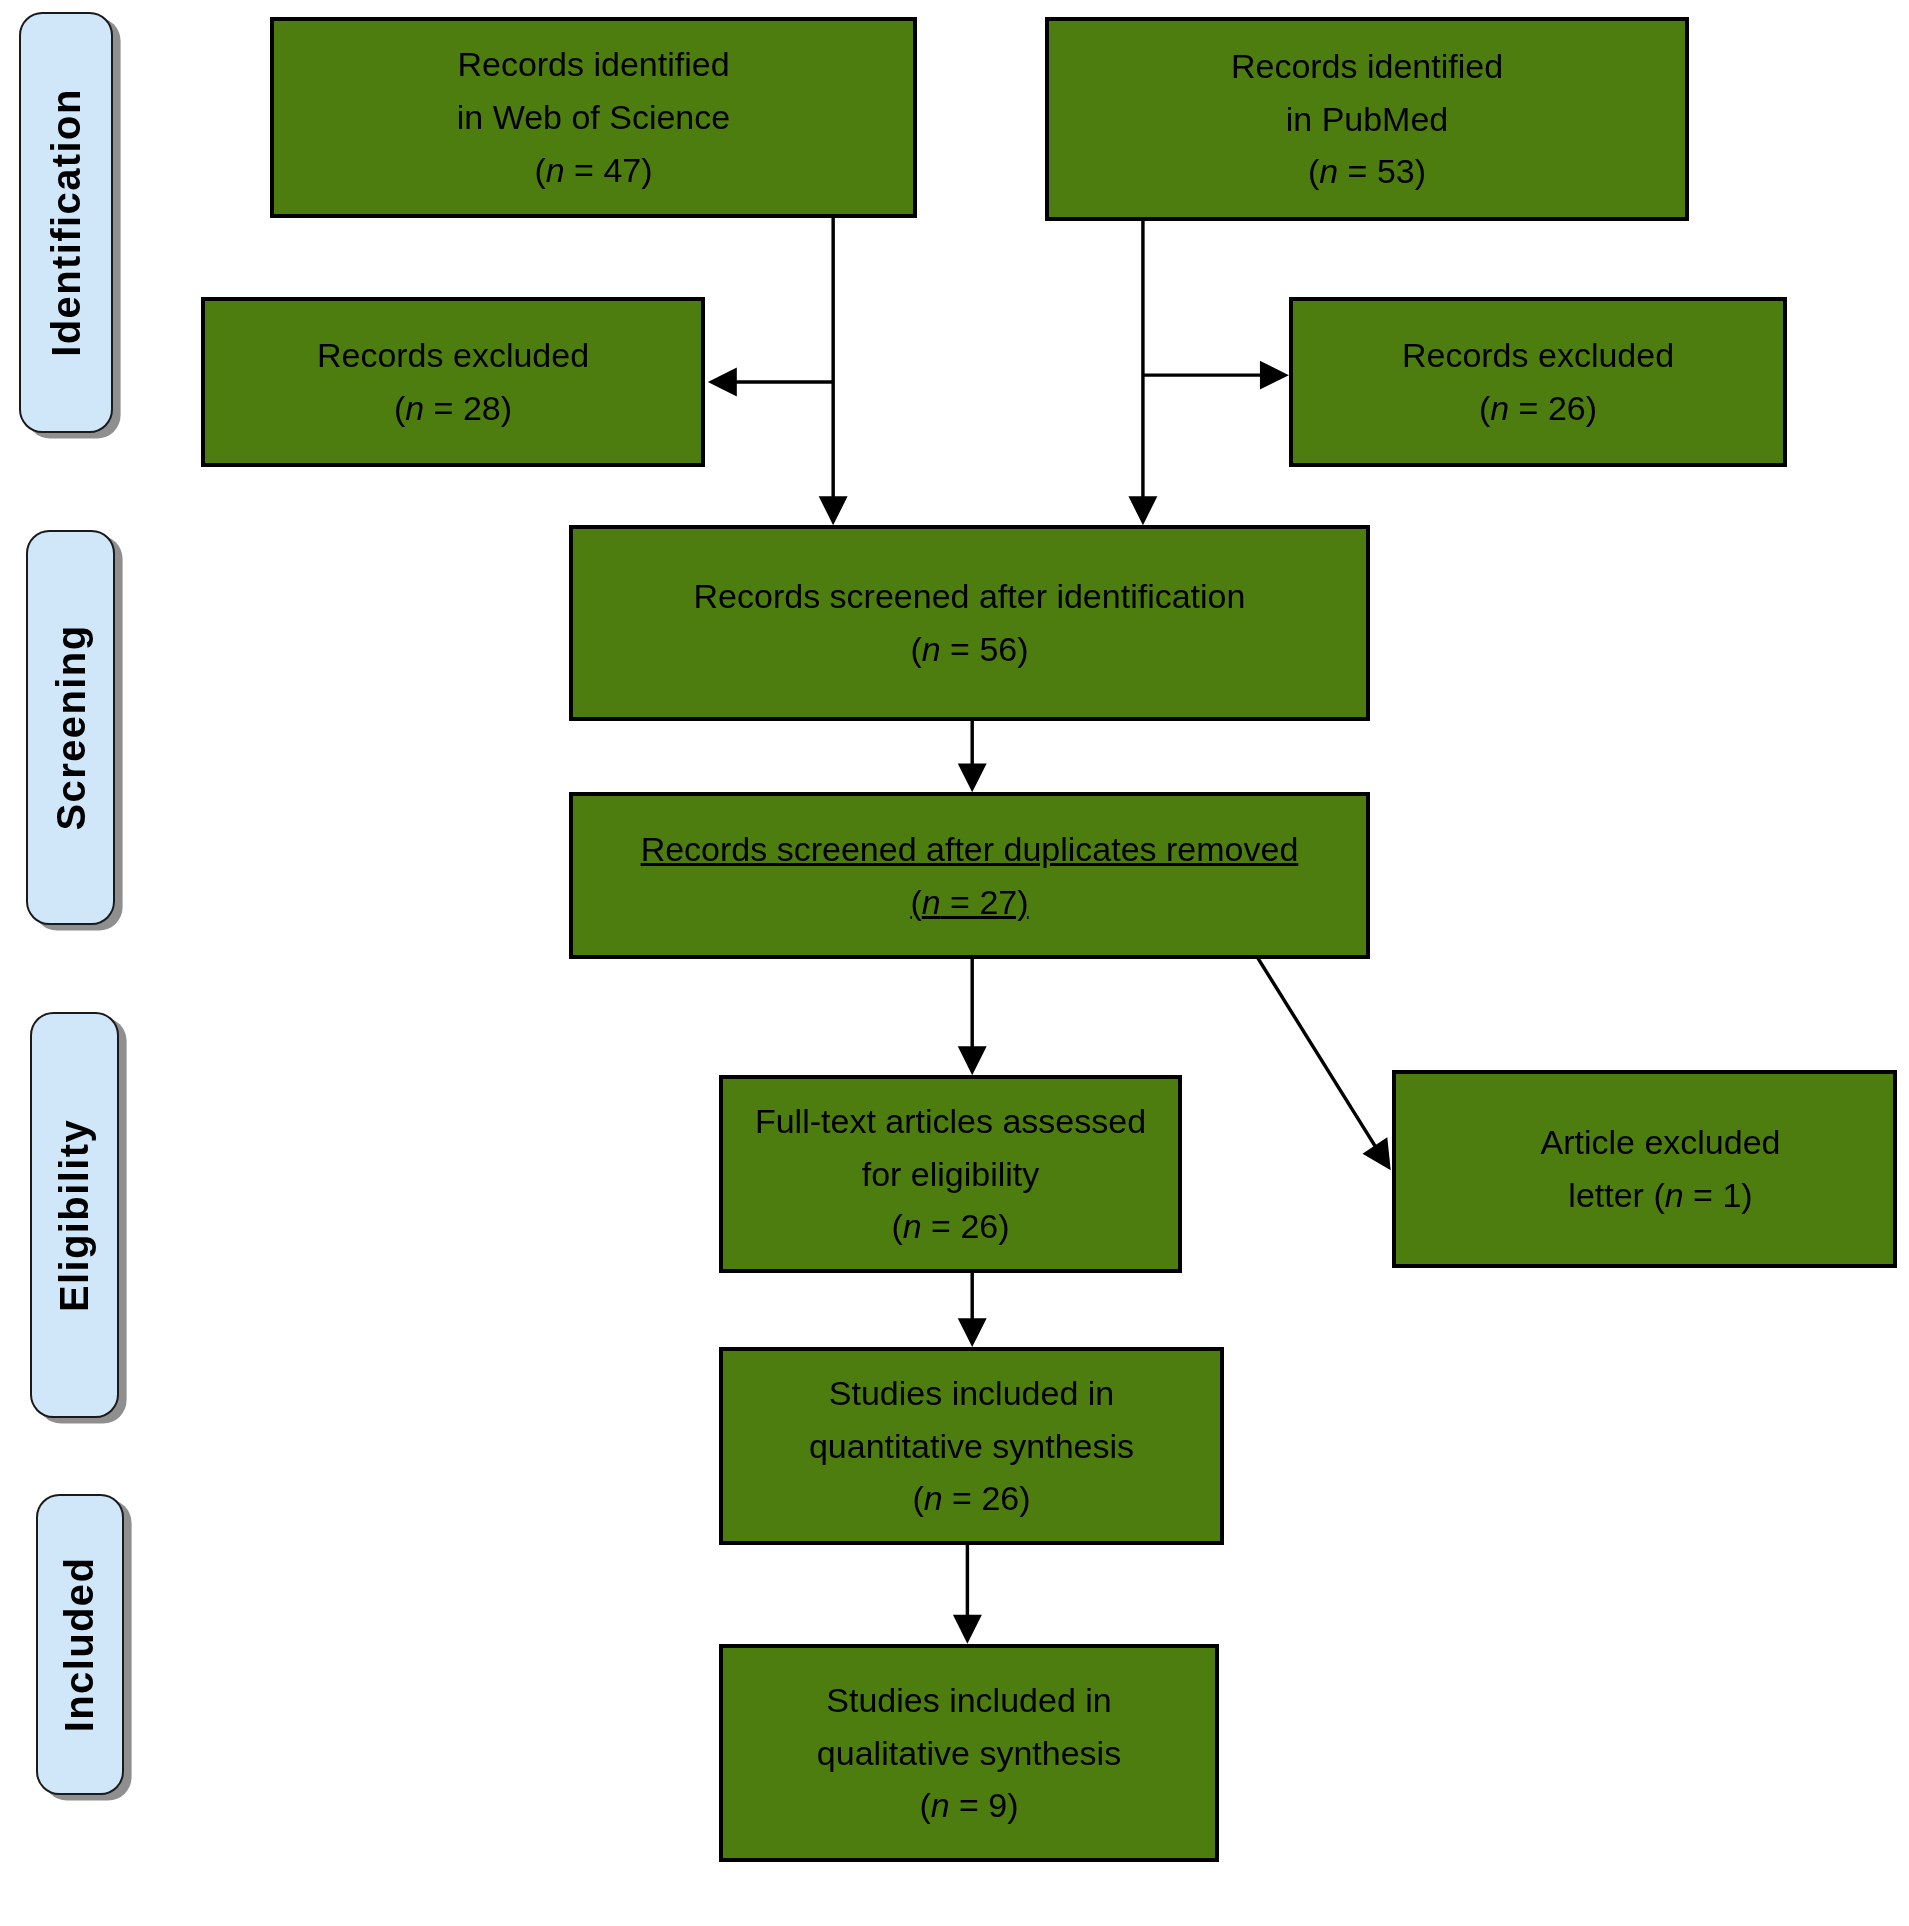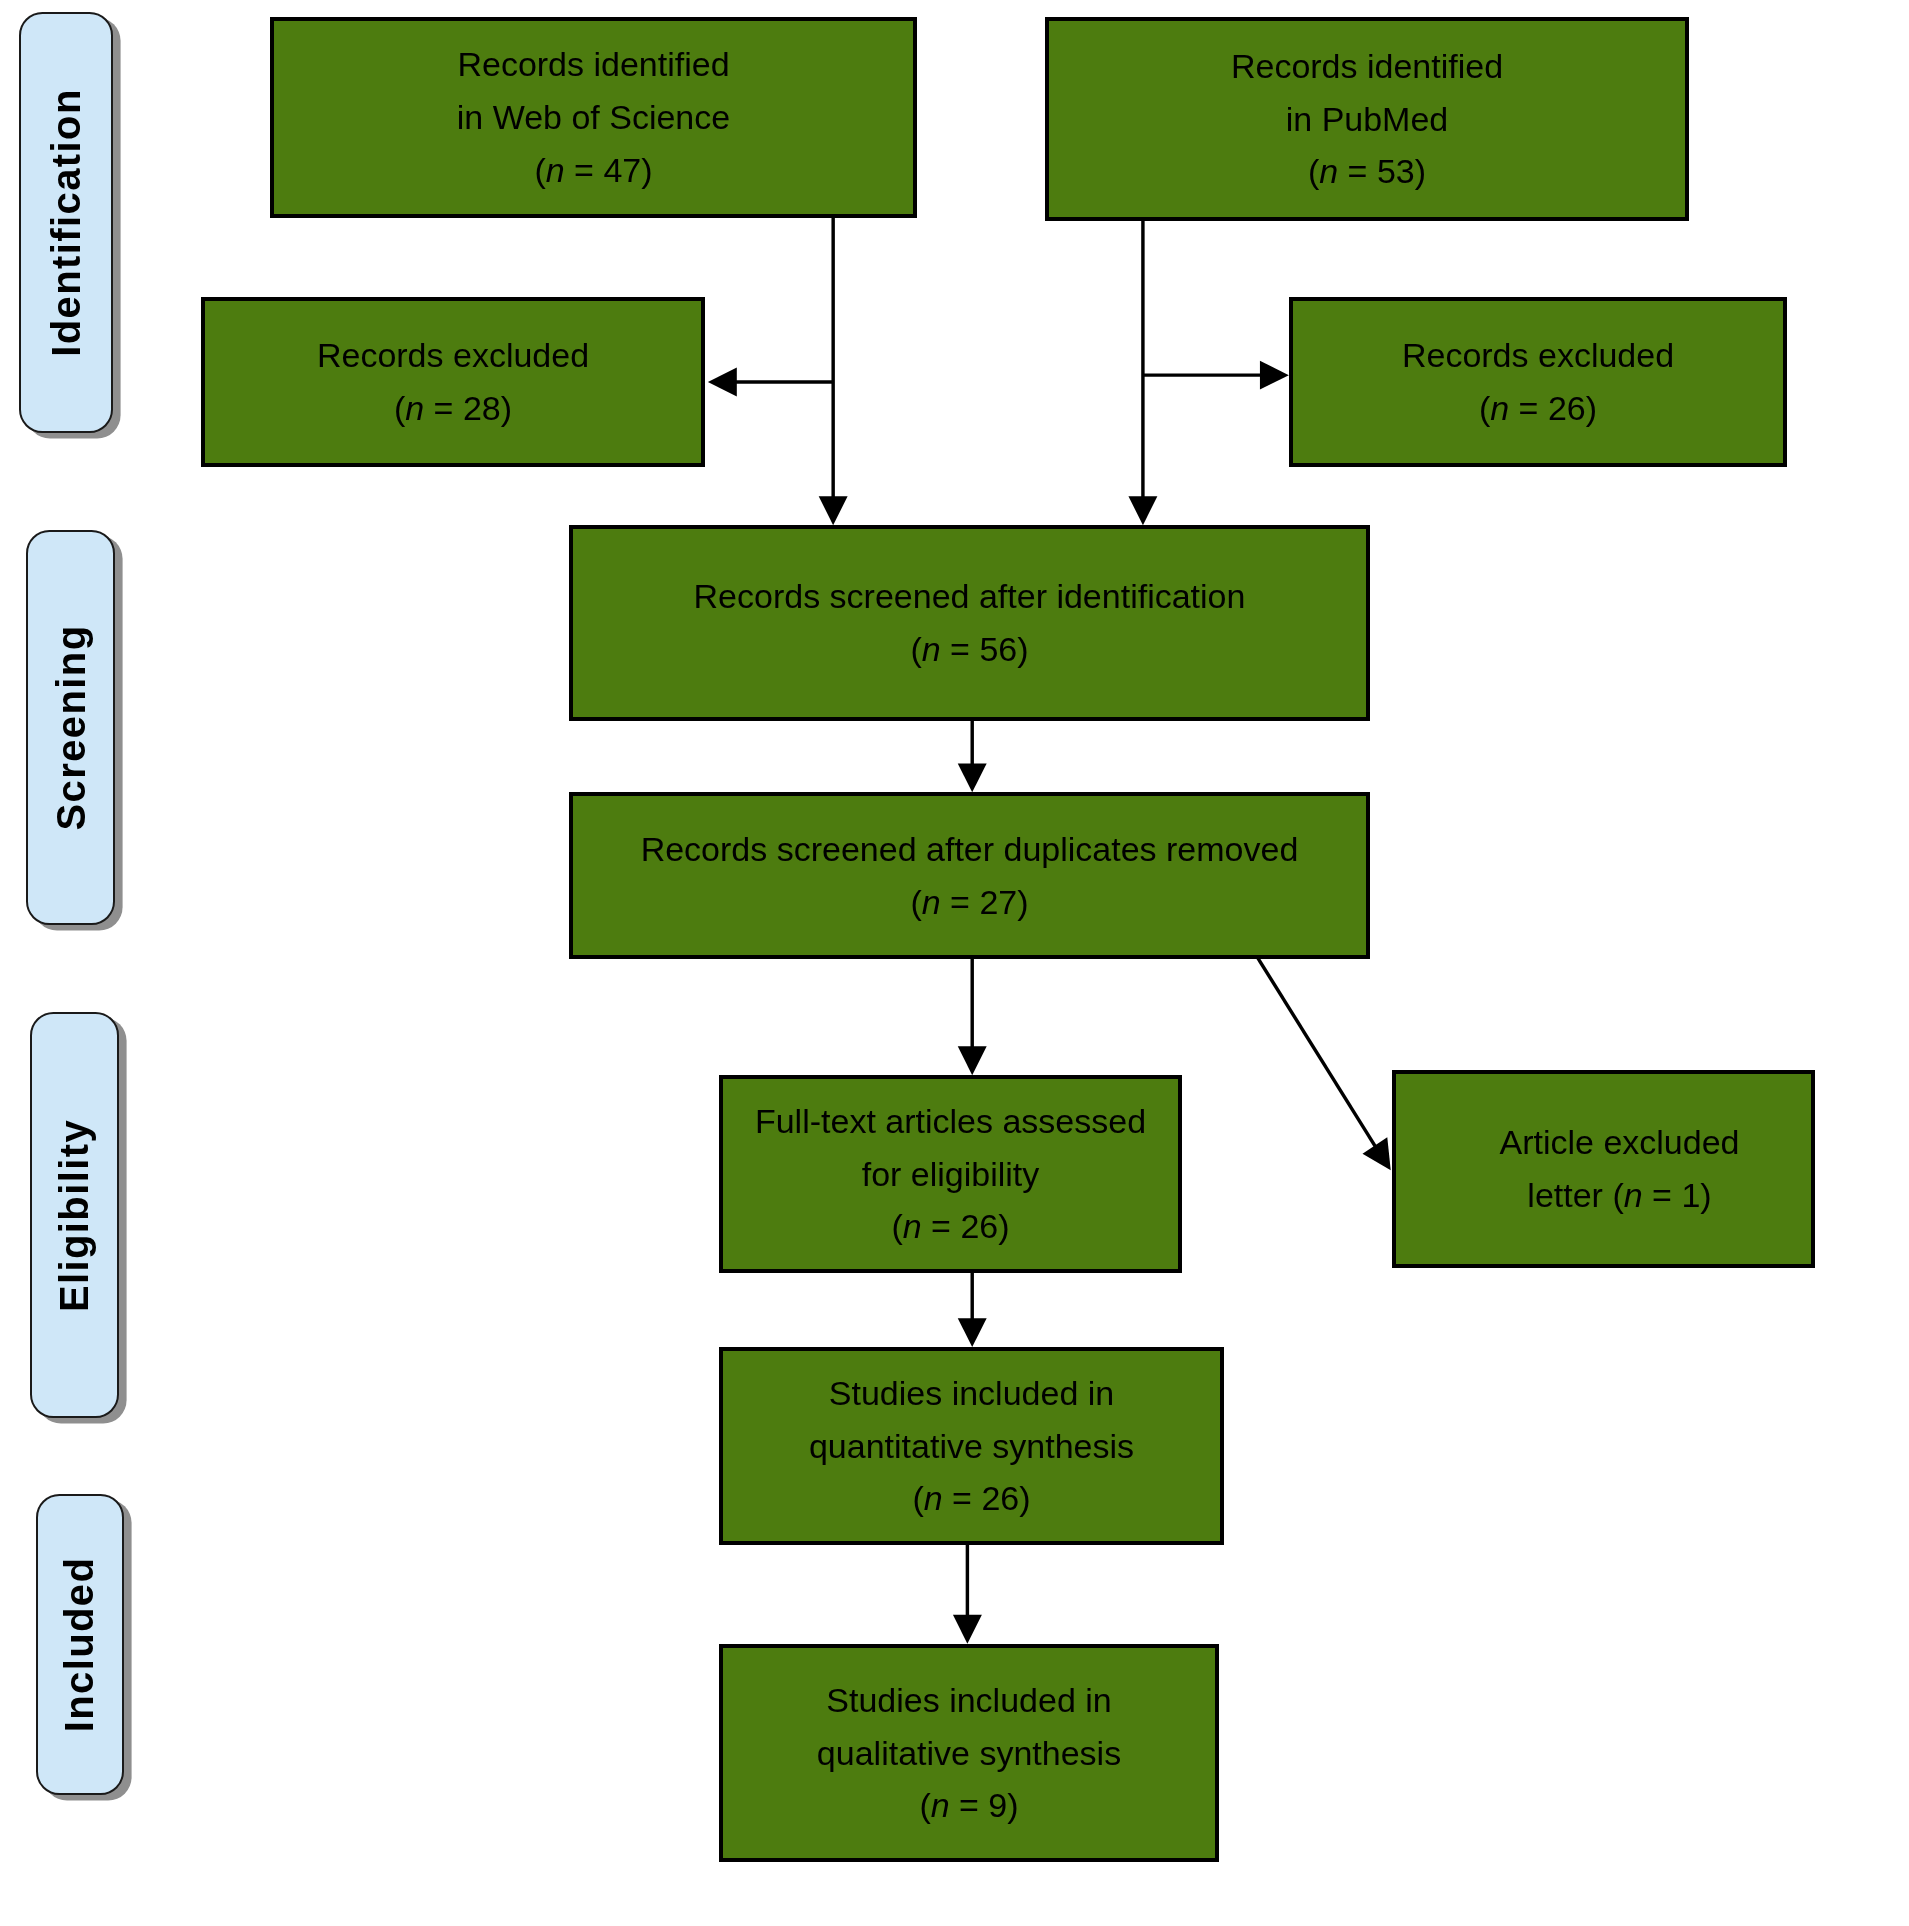--- a/index.html
+++ b/index.html
@@ -131,32 +131,32 @@
   <div class="fbox" style="left:1289px; top:297px; width:498px; height:170px;">
     <div class="line">Records excluded</div>
     <div class="line"><span>(</span><span class="it">n</span><span> = 26)</span></div>
   </div>
 
   <div class="fbox" style="left:569px; top:525px; width:801px; height:196px;">
     <div class="line">Records screened after identification</div>
     <div class="line"><span>(</span><span class="it">n</span><span> = 56)</span></div>
   </div>
 
-  <div class="fbox" style="left:569px; top:792px; width:801px; height:167px;">
+  <div class="fbox" style="left:569px; top:792px; width:801px; height:167px;text-decoration:underline;">
     <div class="line">Records screened after duplicates removed</div>
     <div class="line"><span>(</span><span class="it">n</span><span> = 27)</span></div>
   </div>
 
   <div class="fbox" style="left:719px; top:1075px; width:463px; height:198px;">
     <div class="line">Full-text articles assessed</div>
     <div class="line">for eligibility</div>
     <div class="line"><span>(</span><span class="it">n</span><span> = 26)</span></div>
   </div>
 
-  <div class="fbox" style="left:1392px; top:1070px; width:423px; height:198px;padding-left:32px;">
+  <div class="fbox" style="left:1392px; top:1070px; width:505px; height:198px;padding-left:32px;">
     <div class="line">Article excluded</div>
     <div class="line"><span>letter (</span><span class="it">n</span><span> = 1)</span></div>
   </div>
 
   <div class="fbox" style="left:719px; top:1347px; width:505px; height:198px;">
     <div class="line">Studies included in</div>
     <div class="line">quantitative synthesis</div>
     <div class="line"><span>(</span><span class="it">n</span><span> = 26)</span></div>
   </div>
 

